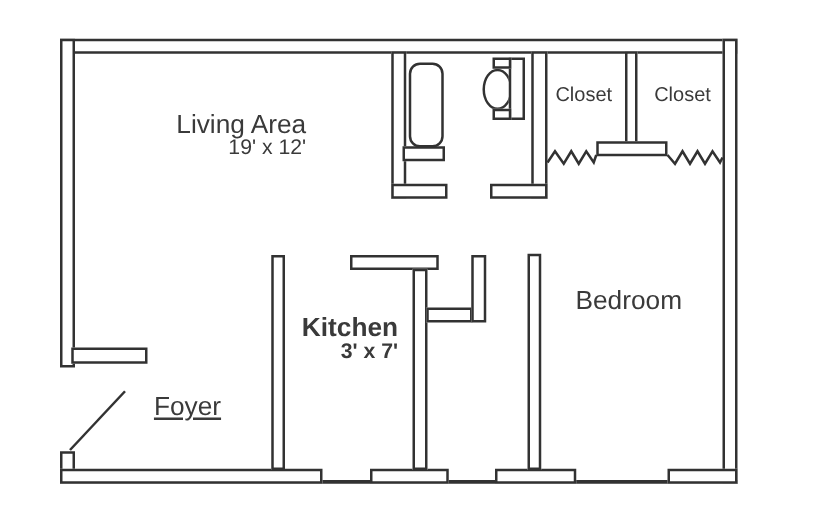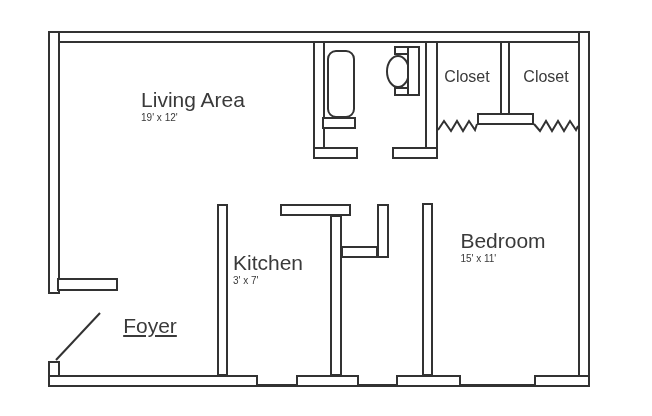--- a/index.html
+++ b/index.html
@@ -22,33 +22,33 @@
   }
   .fixture{
     position:absolute;
     background:#ffffff;
     border:2px solid #323232;
     box-sizing:border-box;
   }
   .room-label{
     position:absolute;
     transform:translateX(-50%);
-    text-align:left;
+    text-align:right;
     color:#3a3a3a;
     white-space:nowrap;
   }
   .room-name{
     font-size:21px;
     line-height:20px;
   }
   .room-name.small{
     font-size:16px;
   }
   .room-dims{
-    font-size:10px;
+    font-size:17px;
     line-height:16px;
   }
   svg.overlay{
     position:absolute;
     left:0;top:0;
     pointer-events:none;
   }
 </style>
 </head>
 <body>
@@ -104,28 +104,27 @@
 
 
   <div class="room-label" style="left:467px;top:67px;">
     <div class="room-name small">Closet</div>
   </div>
 
   <div class="room-label" style="left:546px;top:67px;">
     <div class="room-name small">Closet</div>
   </div>
 
-  <div class="room-label" style="left:268px;top:253px;">
+  <div class="room-label" style="left:280px;top:253px;font-weight:bold;">
     <div class="room-name">Kitchen</div>
     <div class="room-dims">3' x 7'</div>
   </div>
 
 
   <div class="room-label" style="left:503px;top:231px;">
     <div class="room-name">Bedroom</div>
-    <div class="room-dims">15' x 11'</div>
   </div>
 
   <div class="room-label" style="left:150px;top:316px;text-decoration:underline;">
     <div class="room-name">Foyer</div>
   </div>
 
 </div>
 
 </body></html>

